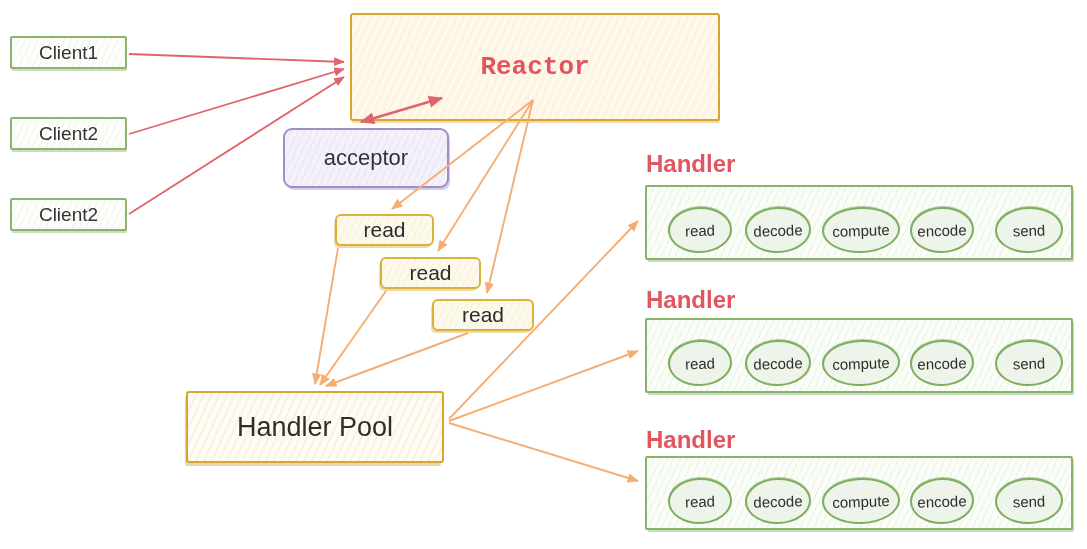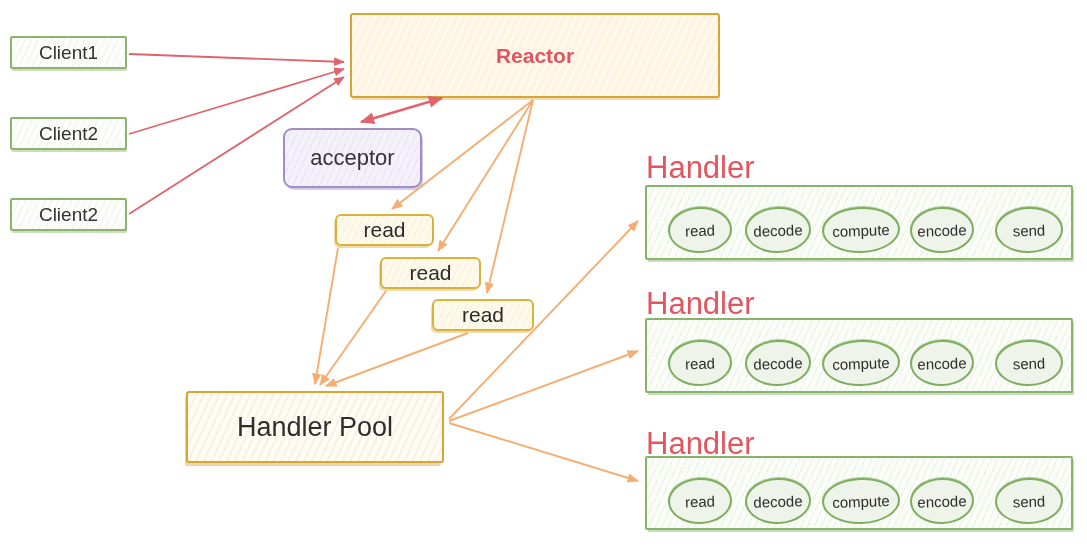--- a/index.html
+++ b/index.html
@@ -11,29 +11,29 @@
         box-sizing:border-box;color:#333;}
   
   .client{
     width:117px;height:33px;border:2px solid #8db46e;border-radius:2px;
     background:#fdfefc repeating-linear-gradient(115deg, rgba(141,180,110,0.14) 0 1px, transparent 1px 6px);
     box-shadow:1px 3px 0 -1px rgba(141,180,110,0.45);
     font-size:19px;
   }
   
   .reactor{
-    left:350px;top:13px;width:370px;height:85px;
+    left:350px;top:13px;width:370px;height:108px;
     border:2.5px solid #d9a531;border-radius:3px;
     background:#fdf4e2 repeating-linear-gradient(115deg, rgba(255,255,255,0.65) 0 2px, transparent 2px 7px);
     box-shadow:1px 3px 0 -1px rgba(203,150,50,0.35);
-    font-size:21px;font-weight:bold;color:#e25560;
+    font-size:26px;font-weight:bold;color:#e25560;font-family:Liberation Mono, monospace;
   }
   
   .acceptor{
-    left:283px;top:128px;width:139px;height:60px;
+    left:283px;top:128px;width:166px;height:60px;
     border:2px solid #a18cc6;border-radius:9px;
     background:#f5f1fa repeating-linear-gradient(115deg, rgba(150,130,190,0.13) 0 1px, transparent 1px 6px);
     box-shadow:2px 3px 0 -1px rgba(150,130,190,0.4);
     font-size:22px;
   }
   
   .read{
     height:32px;border:2px solid #d9b23c;border-radius:6px;
     background:#fdfaec repeating-linear-gradient(115deg, rgba(220,190,120,0.16) 0 1px, transparent 1px 6px);
     box-shadow:-2px 3px 0 -1px rgba(203,165,60,0.4);
@@ -42,21 +42,21 @@
   
   .threadpool{
     left:186px;top:391px;width:258px;height:72px;
     border:2.5px solid #d9a531;border-radius:3px;
     background:#fefcf4 repeating-linear-gradient(115deg, rgba(230,205,150,0.22) 0 2px, transparent 2px 7px);
     box-shadow:-2px 4px 0 -1px rgba(203,150,50,0.4);
     font-size:27px;color:#2e2e2e;
   }
   
   .handler-title{
-    position:absolute;font-size:31px;font-weight:normal;color:#e2555e;text-align:center;
+    position:absolute;font-size:24px;font-weight:bold;color:#e2555e;text-align:center;
   }
   .handler-box{
     position:absolute;left:645px;width:428px;height:75px;
     border:2px solid #87b46a;border-radius:2px;
     background:#fbfdf9 repeating-linear-gradient(115deg, rgba(133,179,106,0.15) 0 1px, transparent 1px 6px);
     box-shadow:2px 3px 0 -1px rgba(133,179,106,0.45);
     box-sizing:border-box;
   }
   .step{
     position:absolute;top:20px;height:46px;

